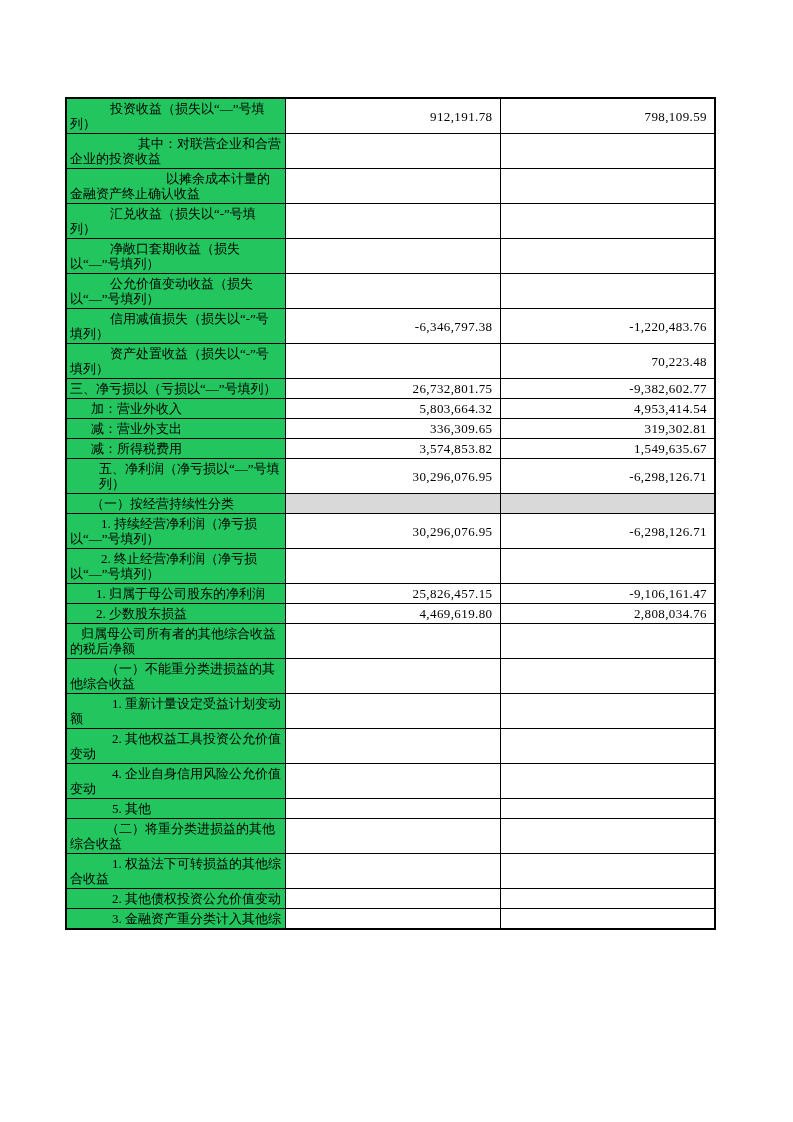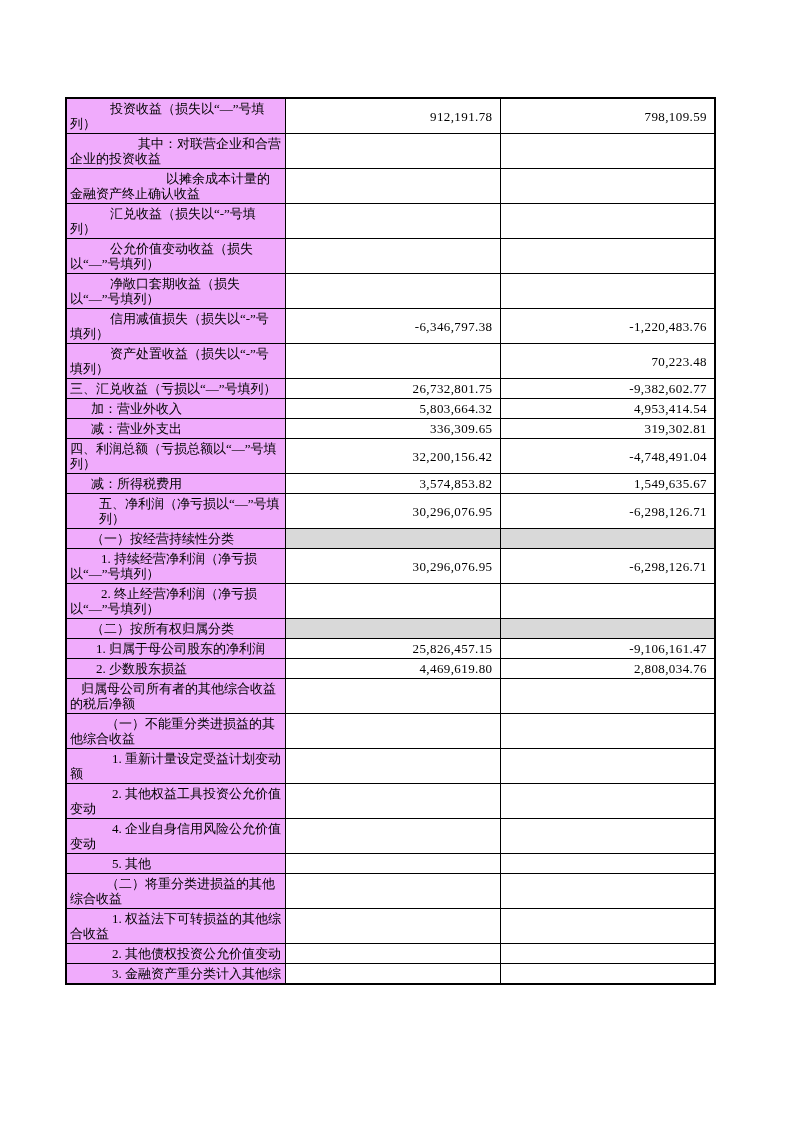--- a/index.html
+++ b/index.html
@@ -28,21 +28,21 @@
     font-size: 13px;
     line-height: 15px;
     vertical-align: middle;
     padding: 2px 3px;
     overflow: hidden;
     word-break: break-all;
     color: #000000;
   }
   tr { height: 20px; }
   td.label-cell {
-    background: #f0abfc;
+    background: #22c55e;
     text-align: left;
   }
   td.num-cell {
     background: #ffffff;
     text-align: right;
     padding-right: 7px;
     letter-spacing: 0.4px;
     font-variant-numeric: tabular-nums;
   }
   td.num-cell.shaded { background: #d9d9d9; }
@@ -72,60 +72,55 @@
           <td class="label-cell" style="text-indent: 96px;">以摊余成本计量的金融资产终止确认收益</td>
           <td class="num-cell"></td>
           <td class="num-cell"></td>
         </tr>
         <tr>
           <td class="label-cell" style="text-indent: 40px;">汇兑收益（损失以“-”号填列）</td>
           <td class="num-cell"></td>
           <td class="num-cell"></td>
         </tr>
         <tr>
+          <td class="label-cell" style="text-indent: 40px;">净敞口套期收益（损失以“—”号填列）</td>
+          <td class="num-cell"></td>
+          <td class="num-cell"></td>
+        </tr>
+        <tr>
           <td class="label-cell" style="text-indent: 40px;">公允价值变动收益（损失以“—”号填列）</td>
-          <td class="num-cell"></td>
-          <td class="num-cell"></td>
-        </tr>
-        <tr>
-          <td class="label-cell" style="text-indent: 40px;">净敞口套期收益（损失以“—”号填列）</td>
           <td class="num-cell"></td>
           <td class="num-cell"></td>
         </tr>
         <tr>
           <td class="label-cell" style="text-indent: 40px;">信用减值损失（损失以“-”号填列）</td>
           <td class="num-cell">-6,346,797.38</td>
           <td class="num-cell">-1,220,483.76</td>
         </tr>
         <tr>
           <td class="label-cell" style="text-indent: 40px;">资产处置收益（损失以“-”号填列）</td>
           <td class="num-cell"></td>
           <td class="num-cell">70,223.48</td>
         </tr>
         <tr>
-          <td class="label-cell" style="text-indent: 0px;">三、汇兑收益（亏损以“—”号填列）</td>
+          <td class="label-cell" style="text-indent: 0px;">三、净亏损以（亏损以“—”号填列）</td>
           <td class="num-cell">26,732,801.75</td>
           <td class="num-cell">-9,382,602.77</td>
         </tr>
         <tr>
           <td class="label-cell" style="text-indent: 21px;">加：营业外收入</td>
           <td class="num-cell">5,803,664.32</td>
           <td class="num-cell">4,953,414.54</td>
         </tr>
         <tr>
           <td class="label-cell" style="text-indent: 21px;">减：营业外支出</td>
           <td class="num-cell">336,309.65</td>
           <td class="num-cell">319,302.81</td>
         </tr>
         <tr>
-          <td class="label-cell" style="text-indent: 0px;">四、利润总额（亏损总额以“—”号填列）</td>
-          <td class="num-cell">32,200,156.42</td>
-          <td class="num-cell">-4,748,491.04</td>
-        </tr>
-        <tr>
           <td class="label-cell" style="text-indent: 21px; margin-left: 32px;">减：所得税费用</td>
           <td class="num-cell">3,574,853.82</td>
           <td class="num-cell">1,549,635.67</td>
         </tr>
         <tr>
           <td class="label-cell" style="text-indent: 0px; padding-left: 32px;">五、净利润（净亏损以“—”号填列）</td>
           <td class="num-cell">30,296,076.95</td>
           <td class="num-cell">-6,298,126.71</td>
         </tr>
         <tr>
@@ -135,25 +130,20 @@
         </tr>
         <tr>
           <td class="label-cell" style="text-indent: 31px;">1. 持续经营净利润（净亏损以“—”号填列）</td>
           <td class="num-cell">30,296,076.95</td>
           <td class="num-cell">-6,298,126.71</td>
         </tr>
         <tr>
           <td class="label-cell" style="text-indent: 31px;">2. 终止经营净利润（净亏损以“—”号填列）</td>
           <td class="num-cell"></td>
           <td class="num-cell"></td>
-        </tr>
-        <tr>
-          <td class="label-cell" style="text-indent: 21px;">（二）按所有权归属分类</td>
-          <td class="num-cell shaded"></td>
-          <td class="num-cell shaded"></td>
         </tr>
         <tr>
           <td class="label-cell" style="text-indent: 26px;">1. 归属于母公司股东的净利润</td>
           <td class="num-cell">25,826,457.15</td>
           <td class="num-cell">-9,106,161.47</td>
         </tr>
         <tr>
           <td class="label-cell" style="text-indent: 26px;">2. 少数股东损益</td>
           <td class="num-cell">4,469,619.80</td>
           <td class="num-cell">2,808,034.76</td>

